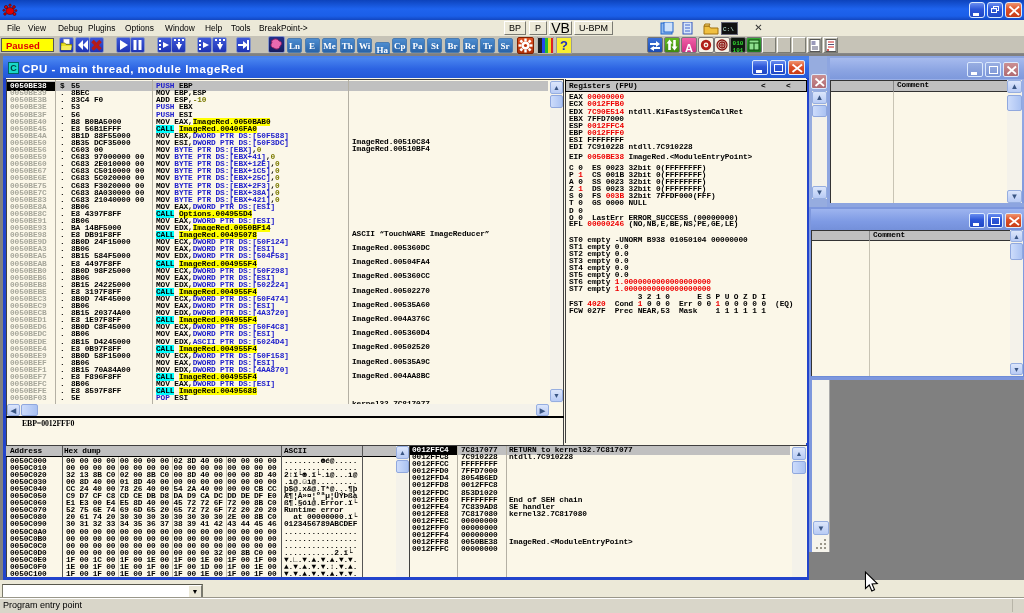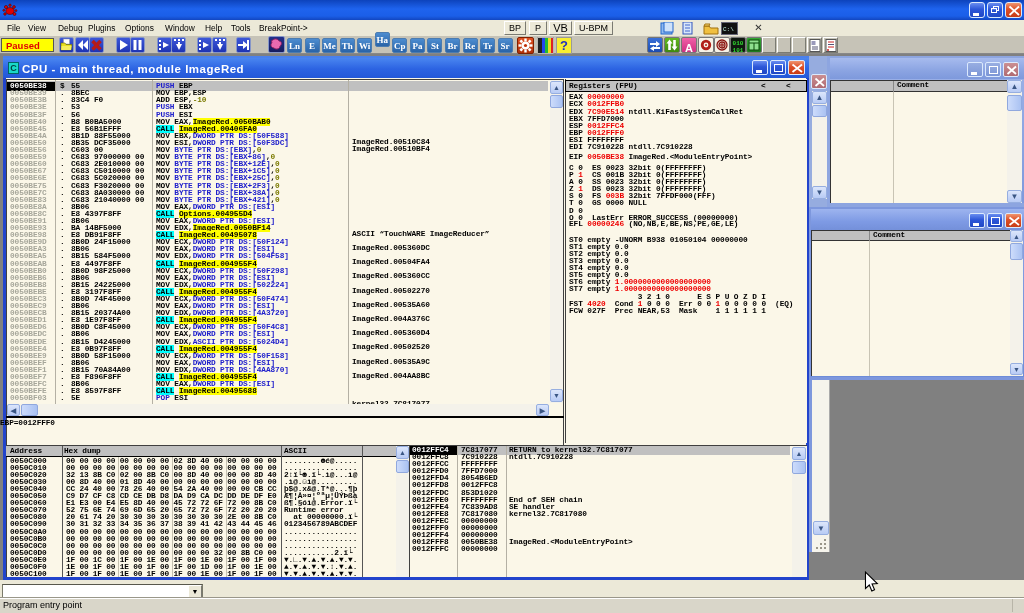--- a/index.html
+++ b/index.html
@@ -59,21 +59,21 @@
 <div class="abs menu" style="left:28px;top:23px">View</div>
 <div class="abs menu" style="left:58px;top:23px">Debug</div>
 <div class="abs menu" style="left:88px;top:23px">Plugins</div>
 <div class="abs menu" style="left:125px;top:23px">Options</div>
 <div class="abs menu" style="left:165px;top:23px">Window</div>
 <div class="abs menu" style="left:205px;top:23px">Help</div>
 <div class="abs menu" style="left:231px;top:23px">Tools</div>
 <div class="abs menu" style="left:259px;top:23px">BreakPoint-&gt;</div>
 <div class="abs raised" style="left:504px;top:21px;width:22px;height:14px;background:#ece9d8;text-align:center;line-height:13px;font-size:9px">BP</div>
 <div class="abs raised" style="left:529px;top:21px;width:18px;height:14px;background:#ece9d8;text-align:center;line-height:13px;font-size:9px">P</div>
-<div class="abs raised" style="left:549px;top:21px;width:23px;height:14px;background:#ece9d8;text-align:center;line-height:13px;font-size:11px">VB</div>
+<div class="abs raised" style="left:549px;top:21px;width:23px;height:14px;background:#ece9d8;text-align:center;line-height:13px;font-size:14px">VB</div>
 <div class="abs raised" style="left:574px;top:21px;width:39px;height:14px;background:#ece9d8;text-align:center;line-height:13px;font-size:9px">U-BPM</div>
 <svg class="abs" style="left:659px;top:22px" width="17" height="13" viewBox="0 0 17 13">
     <rect x="2" y="1" width="11" height="11" fill="#8fb8ef" stroke="#26c"></rect>
     <rect x="5" y="0" width="9" height="10" fill="#cfe2fa" stroke="#26c"></rect>
   </svg>
 <svg class="abs" style="left:682px;top:22px" width="12" height="13" viewBox="0 0 12 13">
     <rect x="1" y="0" width="9" height="12" fill="#d8e6fa" stroke="#35b"></rect>
     <line x1="3" y1="3" x2="8" y2="3" stroke="#46c"></line>
     <line x1="3" y1="6" x2="8" y2="6" stroke="#46c"></line>
     <line x1="3" y1="9" x2="8" y2="9" stroke="#46c"></line>
@@ -159,21 +159,21 @@
       </g>
     </svg></div>
 <div class="abs tbtn" style="left:268px;top:36px;width:17px;height:17px;background:linear-gradient(#24308a,#141c60)"><svg width="15" height="15" viewBox="0 0 15 15">
       <path d="M4 3 C6 1 9 2 10 4 C13 4 13 8 11 9 C11 12 7 13 5 11 C2 11 1 7 3 6 C2 4 3 3 4 3 Z" fill="#e86ab0" stroke="#902060"></path>
     </svg></div>
 <div class="abs lbtn" style="left:287.0px;top:37.5px;width:15px;height:15px">Ln</div>
 <div class="abs lbtn" style="left:304.6px;top:37.5px;width:15px;height:15px">E</div>
 <div class="abs lbtn" style="left:322.1px;top:37.5px;width:15px;height:15px">Me</div>
 <div class="abs lbtn" style="left:339.7px;top:37.5px;width:15px;height:15px">Th</div>
 <div class="abs lbtn" style="left:357.2px;top:37.5px;width:15px;height:15px">Wi</div>
-<div class="abs lbtn" style="left:374.8px;top:32px;width:15px;height:15px">Ha</div>
+<div class="abs lbtn" style="left:374.8px;top:42px;width:15px;height:15px">Ha</div>
 <div class="abs lbtn" style="left:392.3px;top:37.5px;width:15px;height:15px">Cp</div>
 <div class="abs lbtn" style="left:409.9px;top:37.5px;width:15px;height:15px">Pa</div>
 <div class="abs lbtn" style="left:427.4px;top:37.5px;width:15px;height:15px">St</div>
 <div class="abs lbtn" style="left:445.0px;top:37.5px;width:15px;height:15px">Br</div>
 <div class="abs lbtn" style="left:462.5px;top:37.5px;width:15px;height:15px">Re</div>
 <div class="abs lbtn" style="left:480.1px;top:37.5px;width:15px;height:15px">Tr</div>
 <div class="abs lbtn" style="left:497.6px;top:37.5px;width:15px;height:15px">Sr</div>
 <div class="abs" style="left:517px;top:37px;width:17px;height:17px;background:linear-gradient(#e05020,#b03008);border:1px solid #802000;border-radius:2px"><svg width="15" height="15" viewBox="0 0 15 15">
       <g fill="#fff">
         <circle cx="7.5" cy="7.5" r="4"></circle>
@@ -485,21 +485,21 @@
 <pre class="abs mono" style="left:156px;top:83.2px;"><span class="b">PUSH</span><span class="k"> EBP</span>
 <span class="k">MOV EBP,ESP</span>
 <span class="k">ADD ESP,</span><span class="o">-10</span>
 <span class="b">PUSH</span><span class="k"> EBX</span>
 <span class="b">PUSH</span><span class="k"> ESI</span>
 <span class="k">MOV EAX,</span><span class="yb">ImageRed.0050BAB0</span>
 <span class="cb">CALL</span><span class="k"> </span><span class="yb">ImageRed.00406FA0</span>
 <span class="k">MOV EBX,</span><span class="b">DWORD PTR DS:[50F588]</span>
 <span class="k">MOV ESI,</span><span class="b">DWORD PTR DS:[50F3DC]</span>
 <span class="k">MOV </span><span class="b">BYTE PTR DS:[EBX]</span><span class="k">,</span><span class="o">0</span>
-<span class="k">MOV </span><span class="b">BYTE PTR DS:[EBX+86]</span><span class="k">,</span><span class="o">0</span>
+<span class="k">MOV </span><span class="b">BYTE PTR DS:[EBX+41]</span><span class="k">,</span><span class="o">0</span>
 <span class="k">MOV </span><span class="b">BYTE PTR DS:[EBX+12E]</span><span class="k">,</span><span class="o">0</span>
 <span class="k">MOV </span><span class="b">BYTE PTR DS:[EBX+1C5]</span><span class="k">,</span><span class="o">0</span>
 <span class="k">MOV </span><span class="b">BYTE PTR DS:[EBX+25C]</span><span class="k">,</span><span class="o">0</span>
 <span class="k">MOV </span><span class="b">BYTE PTR DS:[EBX+2F3]</span><span class="k">,</span><span class="o">0</span>
 <span class="k">MOV </span><span class="b">BYTE PTR DS:[EBX+38A]</span><span class="k">,</span><span class="o">0</span>
 <span class="k">MOV </span><span class="b">BYTE PTR DS:[EBX+421]</span><span class="k">,</span><span class="o">0</span>
 <span class="k">MOV EAX,</span><span class="b">DWORD PTR DS:[ESI]</span>
 <span class="cb">CALL</span><span class="k"> </span><span class="yb">Options.004955D4</span>
 <span class="k">MOV EAX,</span><span class="b">DWORD PTR DS:[ESI]</span>
 <span class="k">MOV EDX,</span><span class="yb">ImageRed.0050BF14</span>
@@ -607,21 +607,21 @@
 ST2 empty 0.0
 ST3 empty 0.0
 ST4 empty 0.0
 ST5 empty 0.0
 ST6 empty <span class="r">1.0000000000000000000</span>
 ST7 empty <span class="r">1.0000000000000000000</span>
                3 2 1 0      E S P U O Z D I
 FST <span class="r">4020</span>  Cond <span class="r">1</span> 0 0 0  Err 0 0 <span class="r">1</span> 0 0 0 0 0  (EQ)
 FCW 027F  Prec NEAR,53  Mask    1 1 1 1 1 1</pre>
 <div class="abs" style="left:6px;top:418px;width:558px;height:28px;background:#fbf7e8;border-left:1px solid #404040;border-right:1px solid #404040"></div>
-<pre class="abs mono" style="left:0;top:419.5px;">EBP=0012FFF0</pre>
+<pre class="abs mono" style="left:22px;top:419.5px;font-family:Liberation Serif, serif;">EBP=0012FFF0</pre>
 <div class="abs" style="left:6px;top:444.8px;width:801px;height:1.2px;background:#404040;"></div>
 <div class="abs" style="left:6px;top:446px;width:403px;height:131px;background:#fbf7e8;border-left:1px solid #404040"></div>
 <div class="abs hdrbar" style="left:6px;top:446px;width:403px;height:11px;border-bottom:1px solid #000"></div>
 <pre class="abs mono" style="left:10px;top:448.4px;">Address</pre>
 <pre class="abs mono" style="left:64px;top:448.4px;">Hex dump</pre>
 <pre class="abs mono" style="left:284px;top:448.4px;">ASCII</pre>
 <div class="abs" style="left:62px;top:446px;width:1px;height:131px;background:#555;"></div>
 <div class="abs" style="left:281px;top:446px;width:1px;height:131px;background:#555;"></div>
 <div class="abs" style="left:362px;top:446px;width:1px;height:131px;background:#555;"></div>
 <div class="abs" style="left:118px;top:457px;width:1px;height:120px;background:#c4c0b0;"></div>

